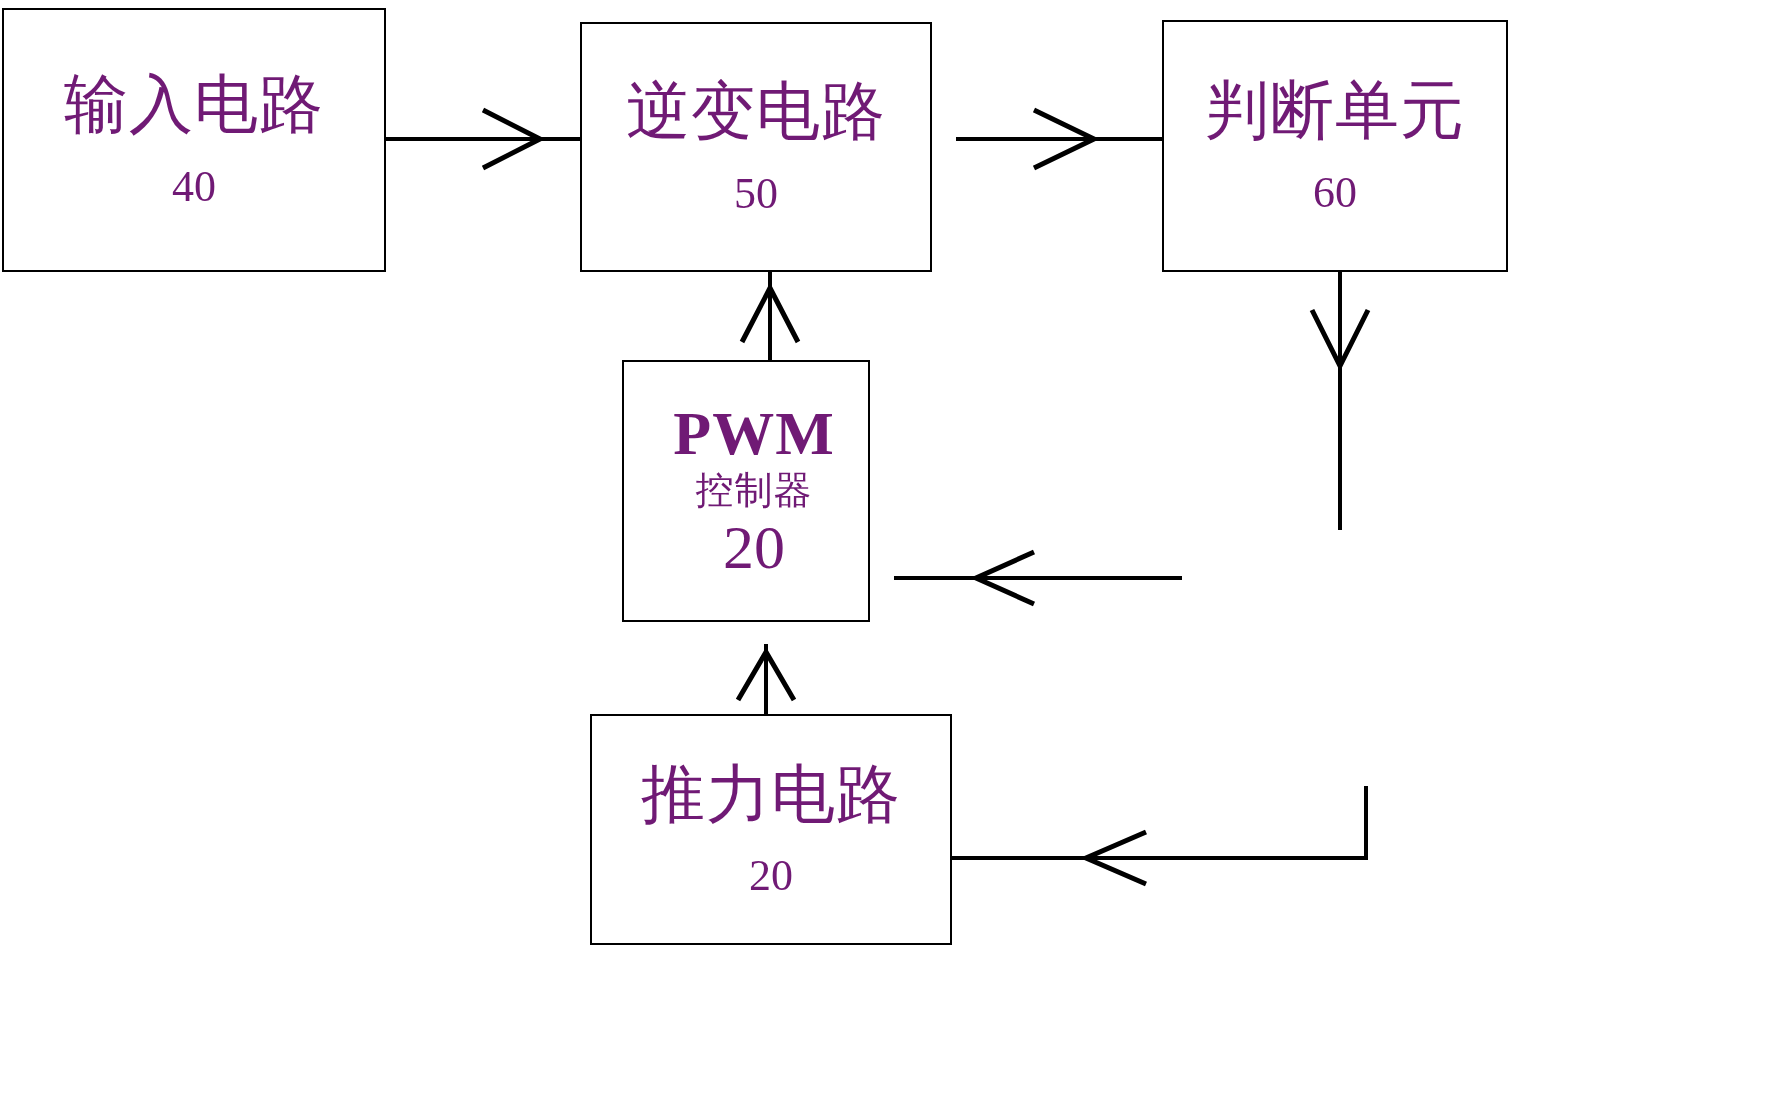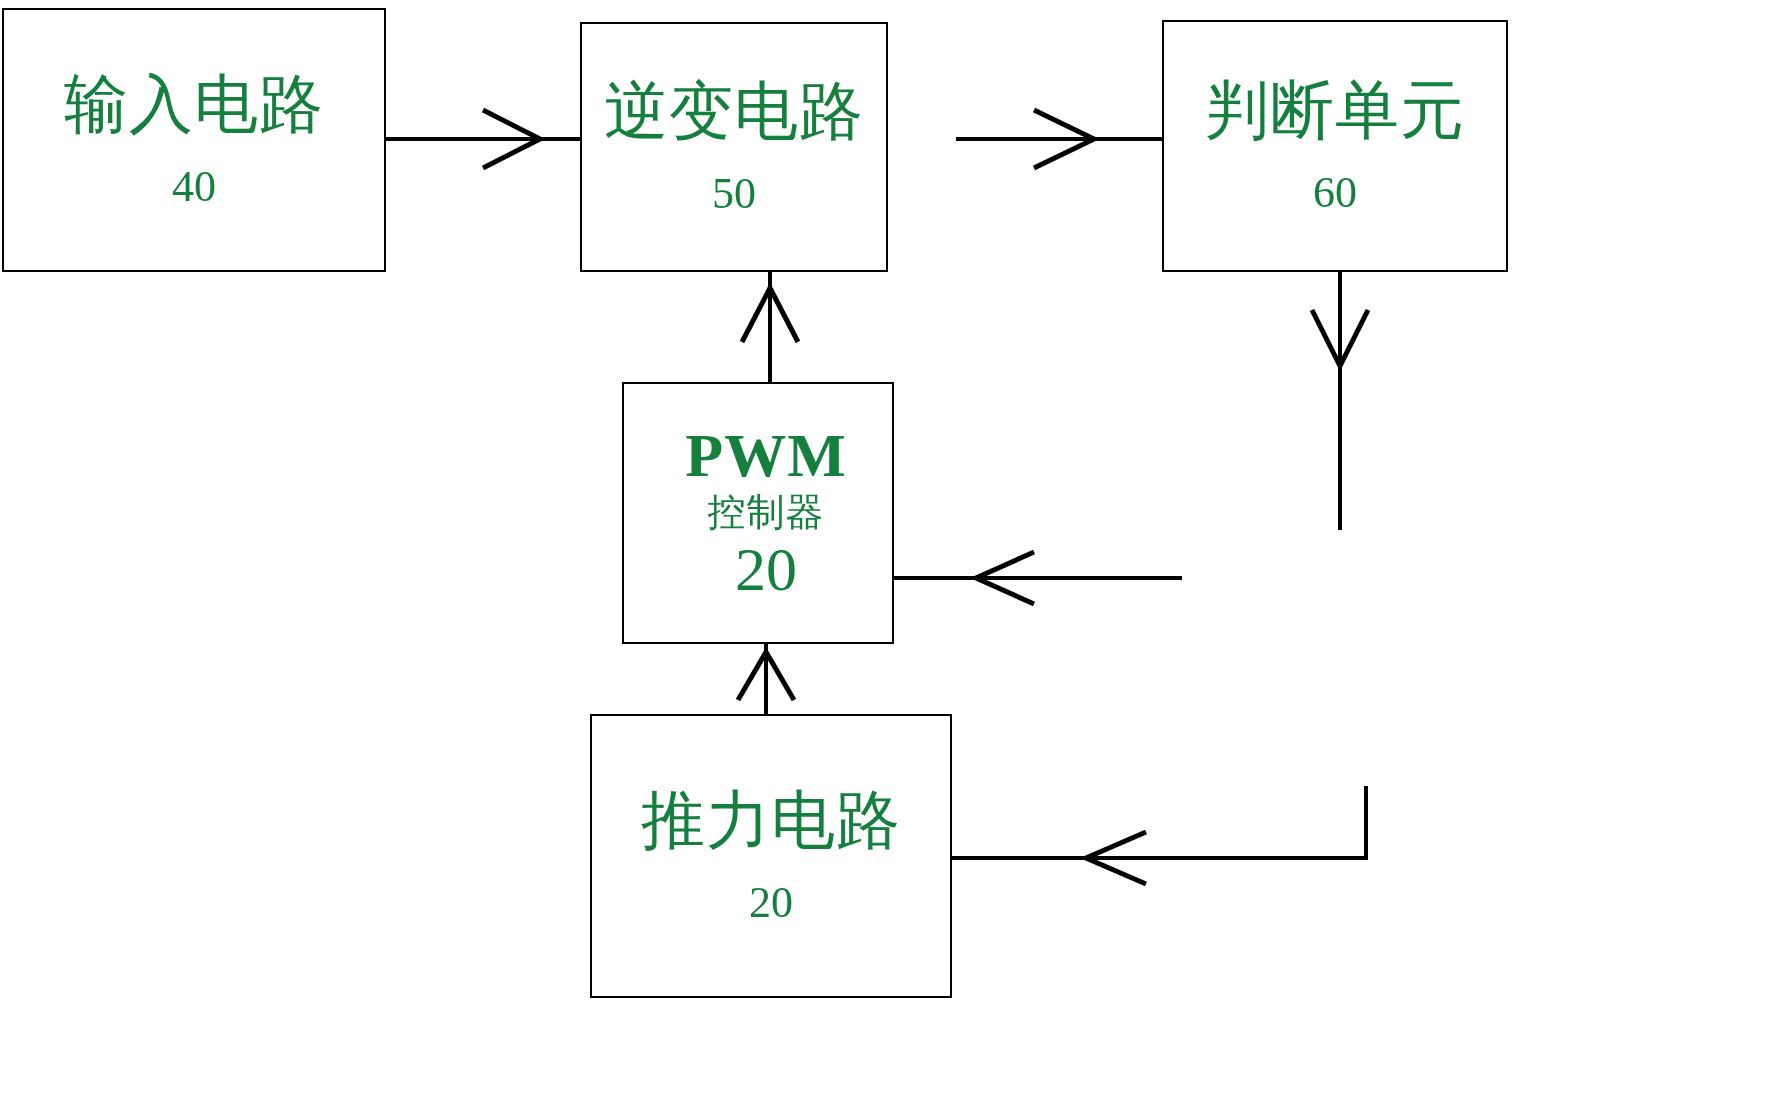--- a/index.html
+++ b/index.html
@@ -28,21 +28,21 @@
   .node {
     position: absolute;
     box-sizing: border-box;
     border: 2px solid #000000;
     background: #ffffff;
     display: flex;
     flex-direction: column;
     align-items: center;
     justify-content: center;
     text-align: center;
-    color: #15803d;
+    color: #701a75;
     line-height: 1.12;
   }
   .node .line-cn {
     font-family: "DejaVu Serif", "Liberation Serif", serif;
     font-size: 64px;
     letter-spacing: 1px;
     white-space: nowrap;
   }
   .node .line-latin {
     font-family: "Liberation Serif", "DejaVu Serif", serif;
@@ -53,25 +53,25 @@
   }
   .node .line-num {
     font-family: "Liberation Serif", "DejaVu Serif", serif;
     font-size: 44px;
     margin-top: 21px;
     white-space: nowrap;
   }
 
   
   #node-input      { left: 2px;    top: 8px;   width: 384px; height: 264px; }
-  #node-inverter   { left: 580px;  top: 22px;  width: 308px; height: 250px; }
+  #node-inverter   { left: 580px;  top: 22px;  width: 352px; height: 250px; }
   #node-output     { left: 1162px; top: 20px;  width: 346px; height: 252px; }
-  #node-pwm        { left: 622px;  top: 382px; width: 272px; height: 262px; padding-left: 16px; }
+  #node-pwm        { left: 622px;  top: 360px; width: 248px; height: 262px; padding-left: 16px; }
   #node-judge      { left: 1182px; top: 530px; width: 300px; height: 256px; }
-  #node-thrust     { left: 590px;  top: 714px; width: 362px; height: 284px; }
+  #node-thrust     { left: 590px;  top: 714px; width: 362px; height: 231px; }
 
   #node-pwm .line-latin { font-size: 62px; }
   #node-pwm .line-cn { font-size: 38px; }
   #node-pwm .line-num { font-size: 62px; margin-top: 2px; }
   #node-judge .line-cn { font-size: 58px; }
 </style>
 </head>
 <body>
 
 <div id="canvas">

